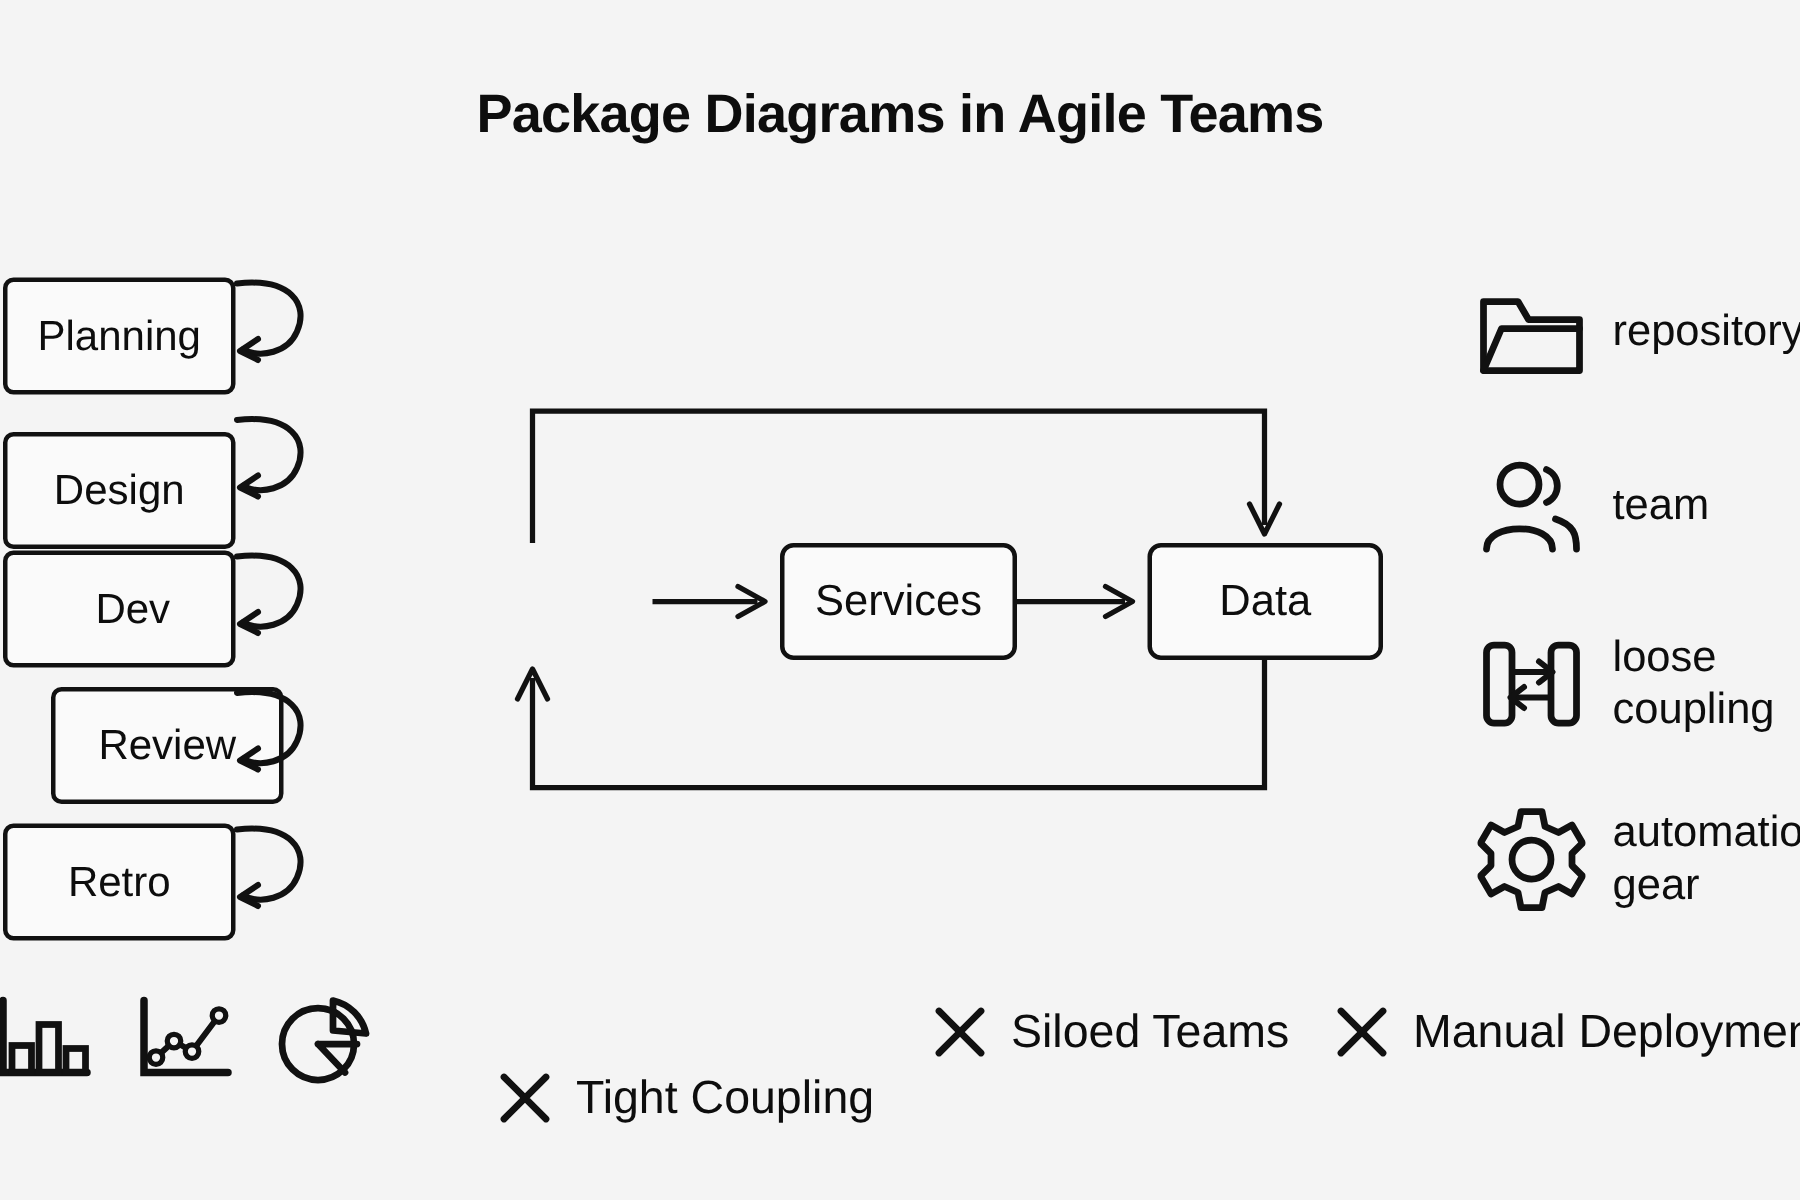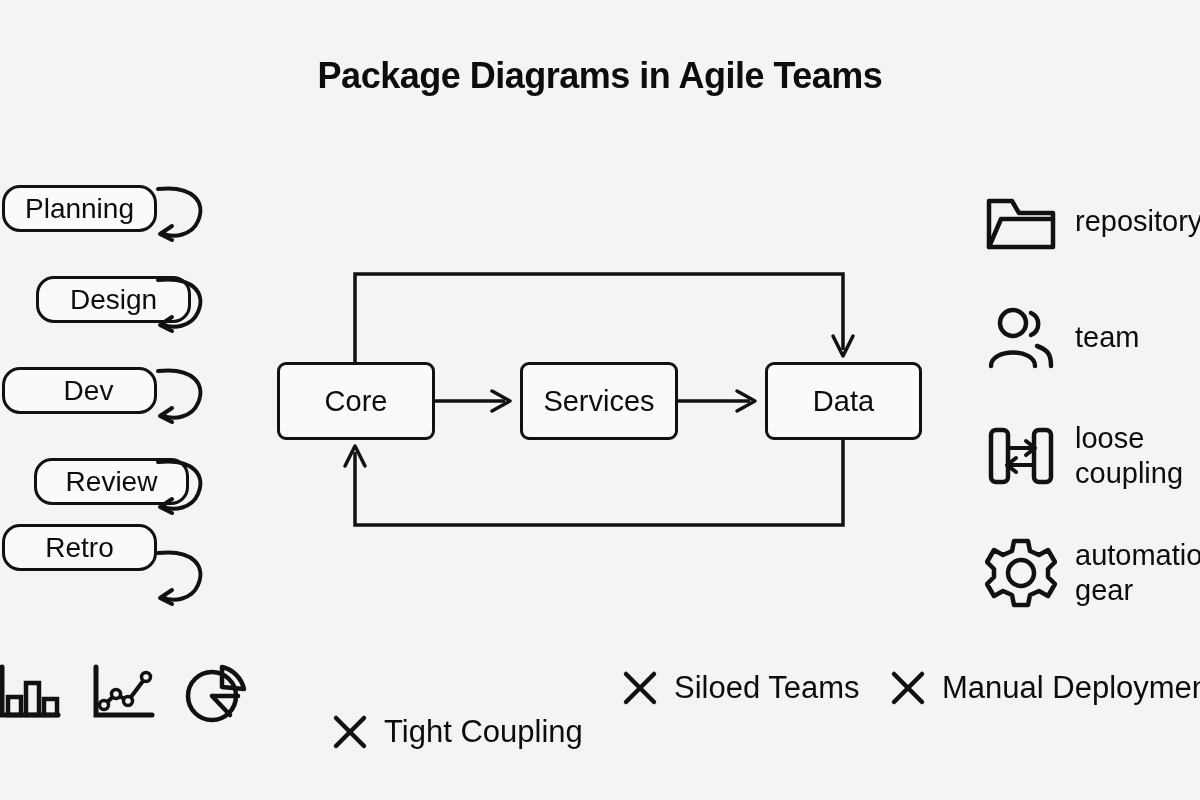--- a/index.html
+++ b/index.html
@@ -30,24 +30,24 @@
     letter-spacing: -0.5px;
     color: #0d0d0d;
     white-space: nowrap;
   }
 
   
   .stage {
     position: absolute;
     left: 2px;
     width: 155px;
-    height: 47px;
+    height: 78px;
     box-sizing: border-box;
     border: 3.5px solid #111111;
-    border-radius: 18px;
+    border-radius: 7px;
     background: #fafafa;
     display: flex;
     align-items: center;
     justify-content: center;
     font-size: 28px;
     color: #0d0d0d;
     white-space: nowrap;
   }
   .stage-loop {
     position: absolute;
@@ -147,21 +147,21 @@
   <div>
 
     <div class="stage" style="top:185px;">
       <span>Planning</span>
     </div>
     <svg class="stage-loop" style="top:181px;" viewBox="0 0 60 70">
       <path d="M 8 8 C 44 4, 56 22, 48 40 C 42 54, 24 58, 12 52" fill="none" stroke="#111111" stroke-width="4" stroke-linecap="round"></path>
       <path d="M 22 45 L 10 53 L 22 59" fill="none" stroke="#111111" stroke-width="4" stroke-linecap="round" stroke-linejoin="round"></path>
     </svg>
 
-    <div class="stage" style="top:276px;margin-left:34px;">
+    <div class="stage" style="top:288px;">
       <span>Design</span>
     </div>
     <svg class="stage-loop" style="top:272px;" viewBox="0 0 60 70">
       <path d="M 8 8 C 44 4, 56 22, 48 40 C 42 54, 24 58, 12 52" fill="none" stroke="#111111" stroke-width="4" stroke-linecap="round"></path>
       <path d="M 22 45 L 10 53 L 22 59" fill="none" stroke="#111111" stroke-width="4" stroke-linecap="round" stroke-linejoin="round"></path>
     </svg>
 
     <div class="stage" style="top:367px;padding-left:18px;">
       <span>Dev</span>
     </div>
@@ -171,21 +171,21 @@
     </svg>
 
     <div class="stage" style="top:458px;margin-left:32px;">
       <span>Review</span>
     </div>
     <svg class="stage-loop" style="top:454px;" viewBox="0 0 60 70">
       <path d="M 8 8 C 44 4, 56 22, 48 40 C 42 54, 24 58, 12 52" fill="none" stroke="#111111" stroke-width="4" stroke-linecap="round"></path>
       <path d="M 22 45 L 10 53 L 22 59" fill="none" stroke="#111111" stroke-width="4" stroke-linecap="round" stroke-linejoin="round"></path>
     </svg>
 
-    <div class="stage" style="top:524px;">
+    <div class="stage" style="top:549px;">
       <span>Retro</span>
     </div>
     <svg class="stage-loop" style="top:545px;" viewBox="0 0 60 70">
       <path d="M 8 8 C 44 4, 56 22, 48 40 C 42 54, 24 58, 12 52" fill="none" stroke="#111111" stroke-width="4" stroke-linecap="round"></path>
       <path d="M 22 45 L 10 53 L 22 59" fill="none" stroke="#111111" stroke-width="4" stroke-linecap="round" stroke-linejoin="round"></path>
     </svg>
   </div>
 
   <svg id="flow-lines" viewBox="0 0 1200 800">
 
@@ -195,23 +195,20 @@
     <line x1="678" y1="401" x2="750" y2="401" stroke="#111111" stroke-width="3.5"></line>
     <path d="M 737 391 L 755 401 L 737 411" fill="none" stroke="#111111" stroke-width="3.5" stroke-linecap="round" stroke-linejoin="round"></path>
 
     <path d="M 355 362 L 355 274 L 843 274 L 843 350" fill="none" stroke="#111111" stroke-width="3.5"></path>
     <path d="M 833 336 L 843 356 L 853 336" fill="none" stroke="#111111" stroke-width="3.5" stroke-linecap="round" stroke-linejoin="round"></path>
 
     <path d="M 843 440 L 843 525 L 355 525 L 355 452" fill="none" stroke="#111111" stroke-width="3.5"></path>
     <path d="M 345 466 L 355 446 L 365 466" fill="none" stroke="#111111" stroke-width="3.5" stroke-linecap="round" stroke-linejoin="round"></path>
   </svg>
 
-  <div class="pkg" id="pkg-core">
-    <span>Core</span>
-  </div>
   <div class="pkg" id="pkg-data">
     <span>Data</span>
   </div>
   <div class="pkg" id="pkg-services">
     <span>Services</span>
   </div>
 
   <div>
 
     <div class="legend-item" style="top:186px;">

